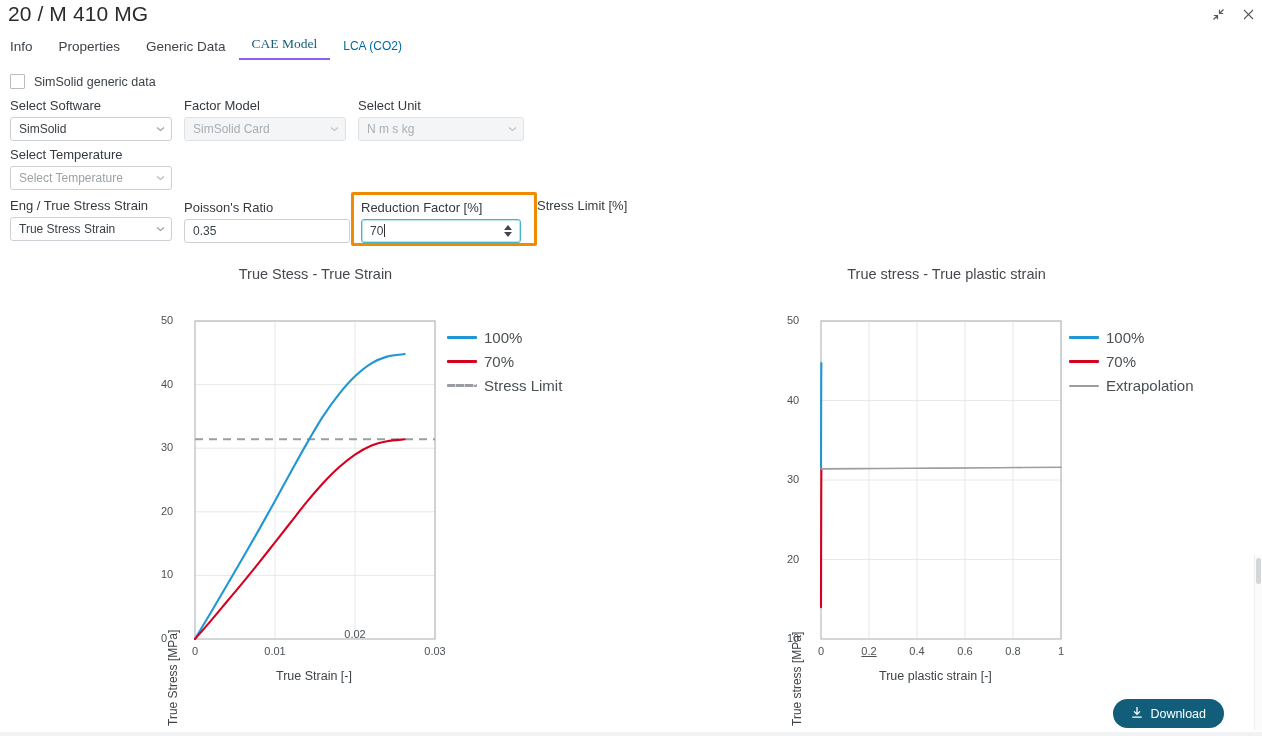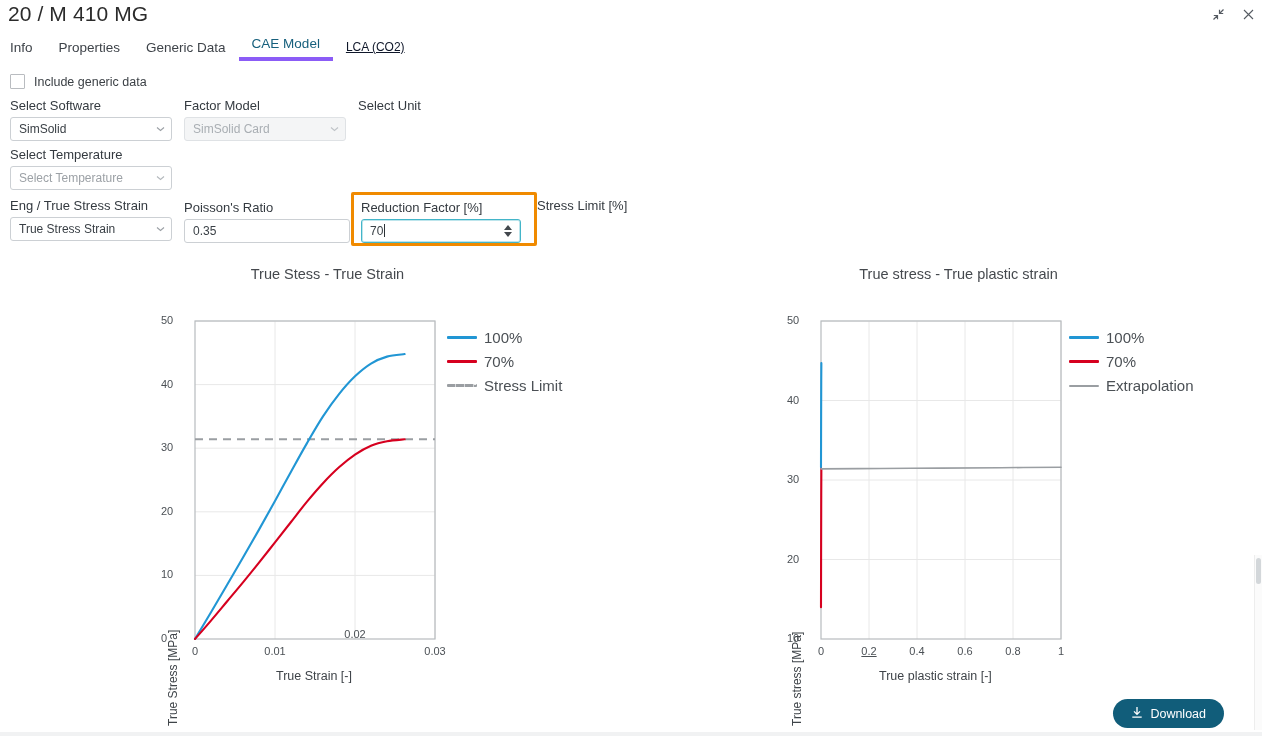--- a/index.html
+++ b/index.html
@@ -50,27 +50,27 @@
   .tab {
     font-size: 13.5px;
     color: #3e4349;
     padding: 0 13px 6px 13px;
     cursor: pointer;
     white-space: nowrap;
   }
   .tab:first-child { padding-left: 4px; }
   .tab.active {
     color: #17607d;
-    border-bottom: 4px solid #8b5cf6;
+    border-bottom: 2px solid #8b5cf6;
+    font-family: Liberation Serif, serif;
   }
   .tab.muted {
-    color: #0f172a;
+    color: #0369a1;
     font-size: 12px;
     padding-bottom: 7px;
-    text-decoration: underline;
   }
 
   
   .chk-row {
     position: absolute;
     left: 10px; top: 74px;
     display: flex; align-items: center; gap: 9px;
   }
   .chk-box {
     width: 13px; height: 13px;
@@ -155,21 +155,21 @@
 
   
   .chart-title {
     position: absolute;
     font-size: 14.5px;
     color: #45494e;
     text-align: center;
     width: 100%;
     left: 0;
   }
-  .chart-wrap { position: absolute; padding-left: 24px; }
+  .chart-wrap { position: absolute; }
   .axis-title-y {
     position: absolute;
     font-size: 12px;
     color: #3f4449;
     transform: rotate(-90deg);
     transform-origin: left top;
     white-space: nowrap;
   }
   .axis-title-x {
     position: absolute;
@@ -259,21 +259,21 @@
   <div class="tabs">
     <div class="tab">Info</div>
     <div class="tab">Properties</div>
     <div class="tab">Generic Data</div>
     <div class="tab active">CAE Model</div>
     <div class="tab muted">LCA (CO2)</div>
   </div>
 
   <div class="chk-row">
     <div class="chk-box"></div>
-    <div class="chk-label">Include generic data</div>
+    <div class="chk-label">SimSolid generic data</div>
   </div>
 
   <div class="form">
 
     <div class="fld" style="left:10px; top:0; width:162px;">
       <div class="fld-label">Select Software</div>
       <div class="ctl">
         <span class="val">SimSolid</span>
         <span class="chev">
           <svg width="9" height="6" viewBox="0 0 9 6" fill="none" stroke="#9ba0a5" stroke-width="1.1">
@@ -290,20 +290,28 @@
         <span class="chev">
           <svg width="9" height="6" viewBox="0 0 9 6" fill="none" stroke="#bfc3c7" stroke-width="1.1">
               <path d="M1 1.5 L4.5 4.5 L8 1.5"></path>
             </svg>
         </span>
       </div>
     </div>
 
     <div class="fld" style="left:358px; top:0; width:166px;">
       <div class="fld-label">Select Unit</div>
+      <div class="ctl disabled">
+        <span class="val">N m s kg</span>
+        <span class="chev">
+          <svg width="9" height="6" viewBox="0 0 9 6" fill="none" stroke="#bfc3c7" stroke-width="1.1">
+              <path d="M1 1.5 L4.5 4.5 L8 1.5"></path>
+            </svg>
+        </span>
+      </div>
     </div>
 
     <div class="fld" style="left:10px; top:49px; width:162px;">
       <div class="fld-label">Select Temperature</div>
       <div class="ctl placeholder">
         <span class="val">Select Temperature</span>
         <span class="chev">
           <svg width="9" height="6" viewBox="0 0 9 6" fill="none" stroke="#b3b8bc" stroke-width="1.1">
               <path d="M1 1.5 L4.5 4.5 L8 1.5"></path>
             </svg>

